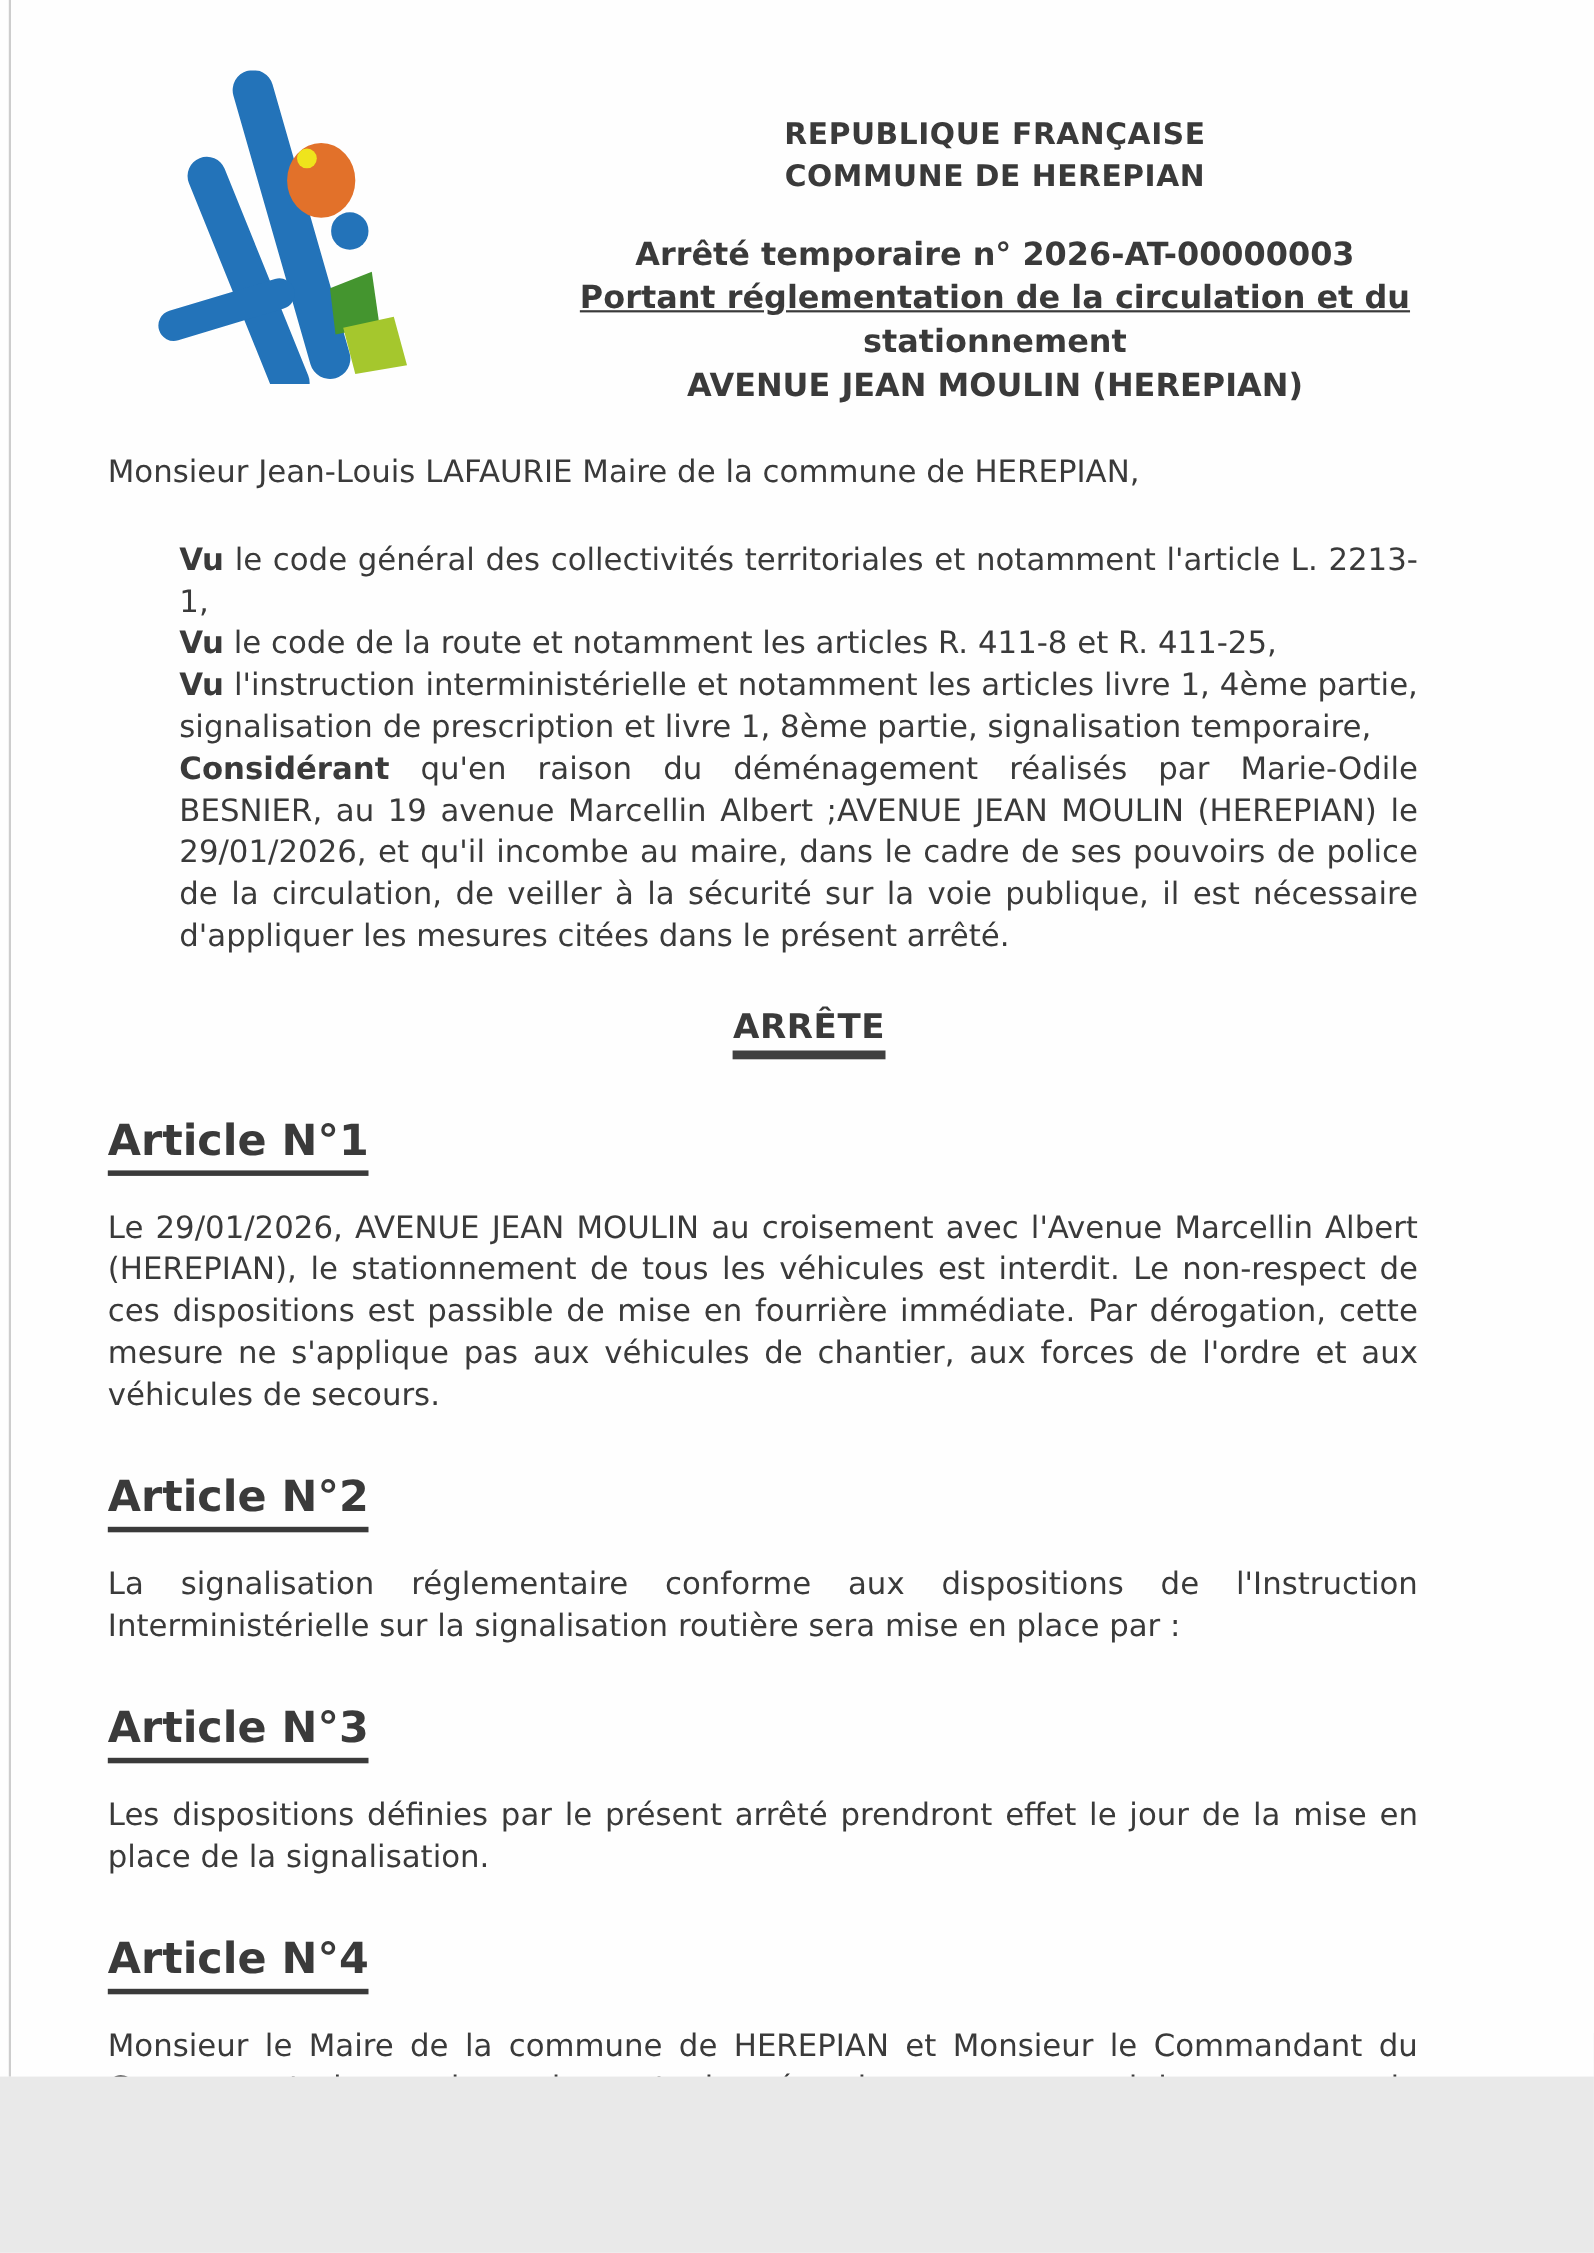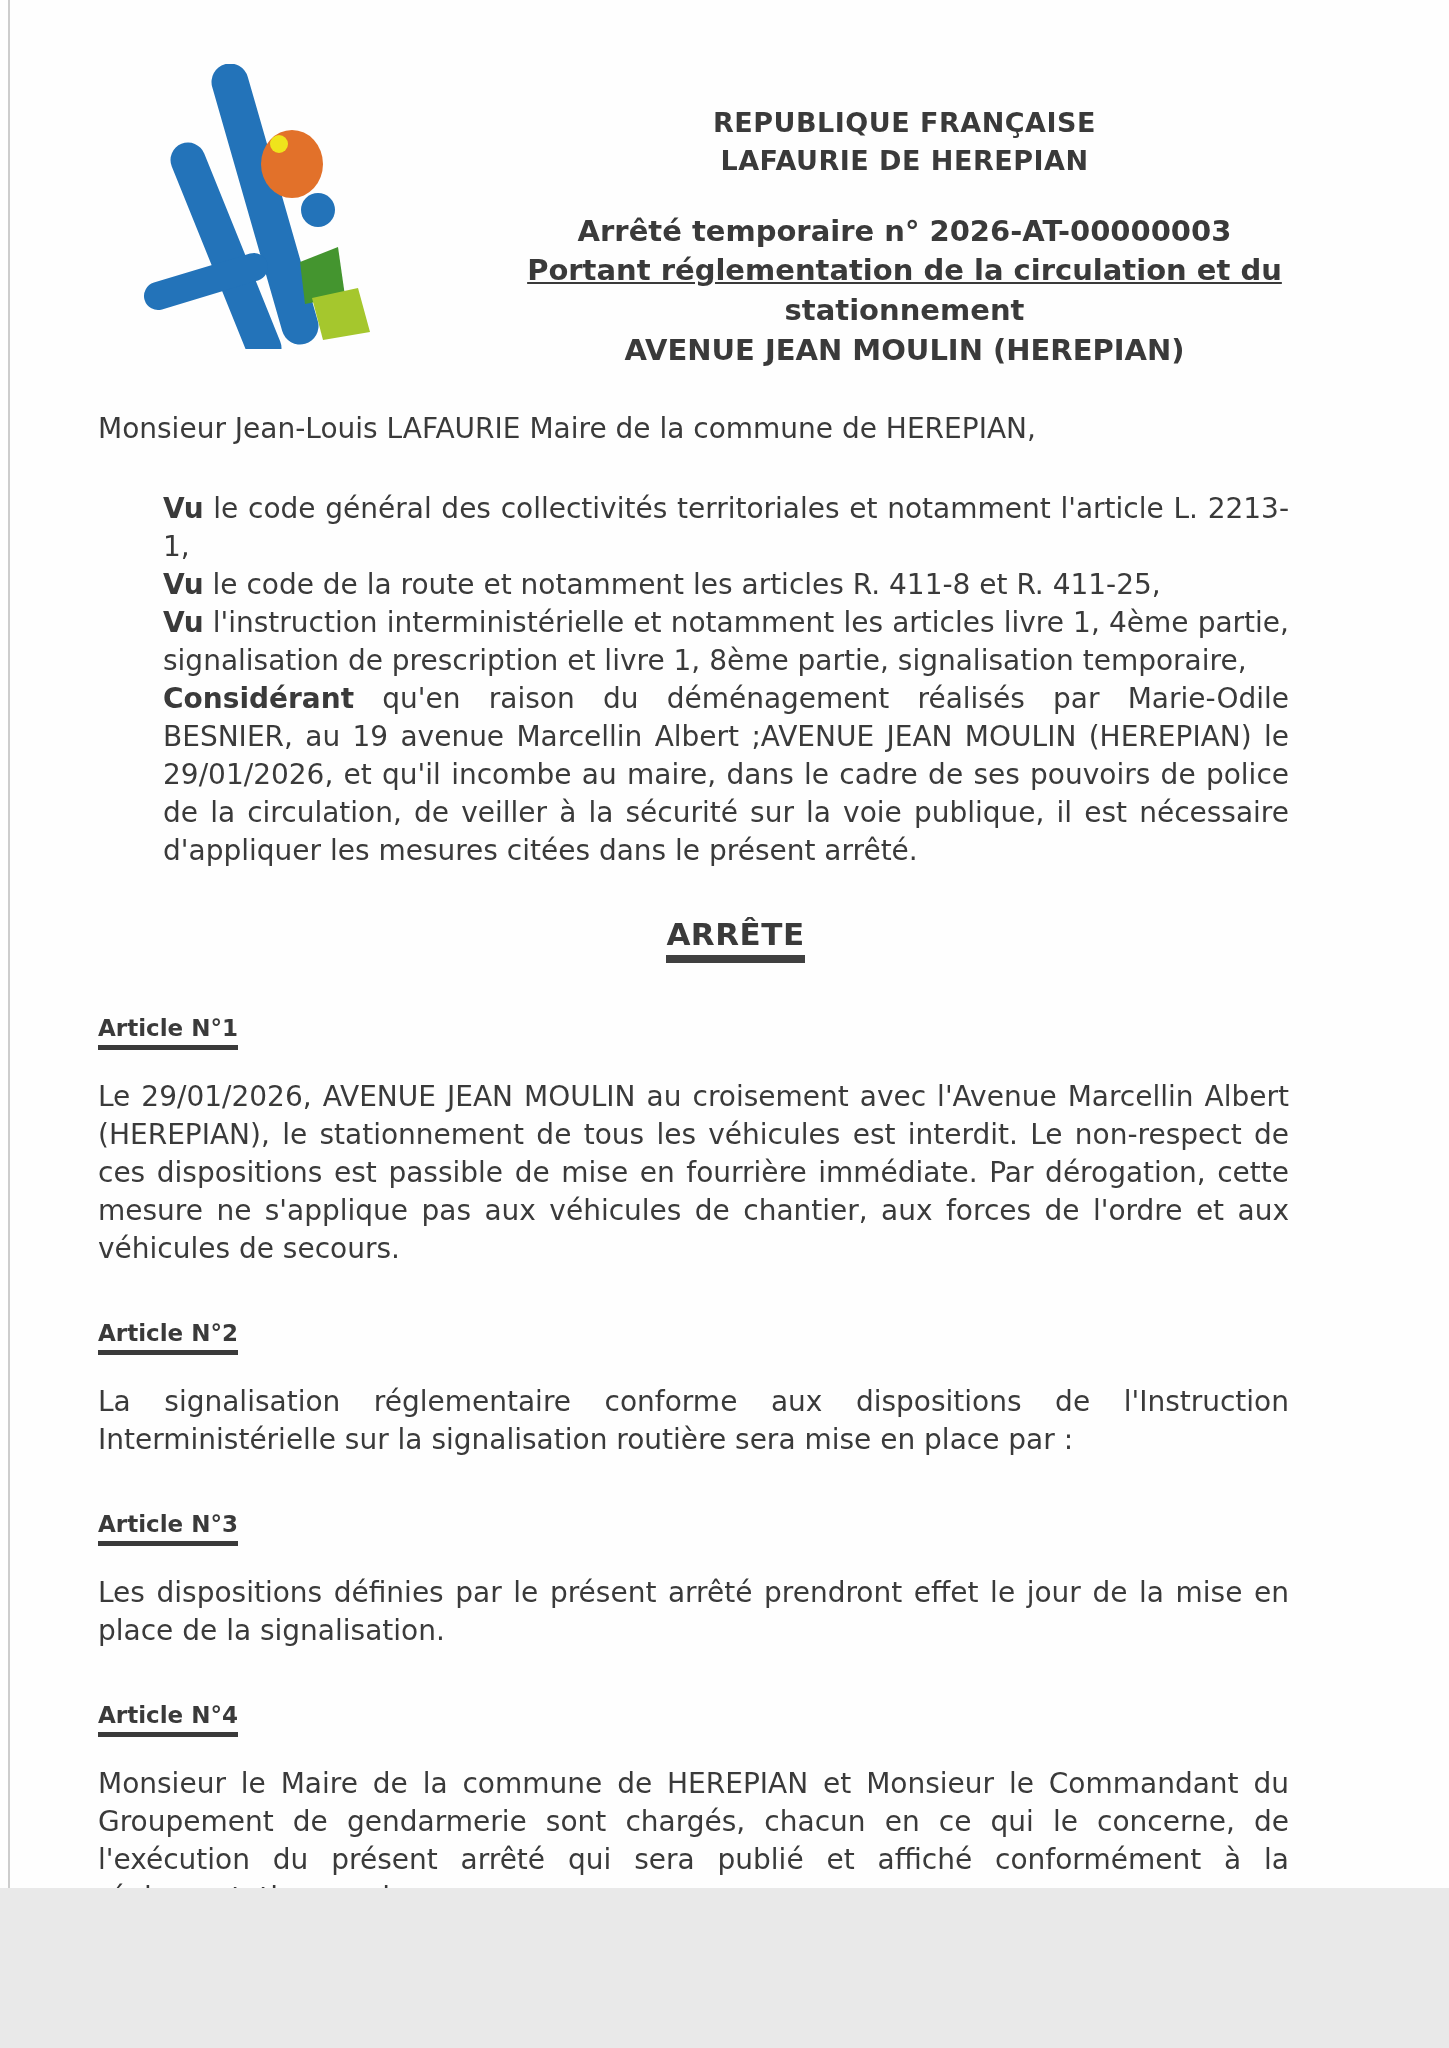--- a/index.html
+++ b/index.html
@@ -33,21 +33,21 @@
   }
   .recital{margin:0;}
   .lead{font-weight:bold;}
   .arrete{
     text-align:center;margin-top:46px;position:relative;left:42px;
   }
   .arrete span{
     display:inline-block;font-size:31px;font-weight:bold;
     border-bottom:8px solid #404040;padding-bottom:3px;letter-spacing:.5px;
   }
-  .article h3{margin:52px 0 0 0;font-size:23px;}
+  .article h3{margin:52px 0 0 0;font-size:39px;}
   .article h3 span{
     display:inline-block;font-weight:bold;
     border-bottom:5px solid #3a3a3a;padding-bottom:4px;
   }
   .article-body{
     font-size:28px;line-height:38px;text-align:justify;margin:28px 0 0 0;
   }
   .address{
     text-align:center;font-size:28px;line-height:39px;
     margin-top:36px;position:relative;left:42px;
@@ -70,21 +70,21 @@
 
         <ellipse cx="150" cy="100" rx="31" ry="34" fill="#e2712a"></ellipse>
         <circle cx="137" cy="80" r="9" fill="#efe41c"></circle>
 
         <polygon points="158,198 196,183 203,232 163,240" fill="#44952f"></polygon>
         <polygon points="170,234 216,224 228,268 181,276" fill="#a5c72d"></polygon>
       </svg>
     </div>
     <div class="header-text">
       <div class="h-top">REPUBLIQUE FRANÇAISE</div>
-      <div class="h-top">LAFAURIE DE HEREPIAN</div>
+      <div class="h-top">COMMUNE DE HEREPIAN</div>
       <div class="decree-num">Arrêté temporaire n° 2026-AT-00000003</div>
       <div class="subject subject-first">Portant réglementation de la circulation et du</div>
       <div class="subject">stationnement</div>
       <div class="subject">AVENUE JEAN MOULIN (HEREPIAN)</div>
     </div>
   </div>
 
   <div class="content">
     <p class="salutation">Monsieur Jean-Louis LAFAURIE Maire de la commune de HEREPIAN,</p>
 

